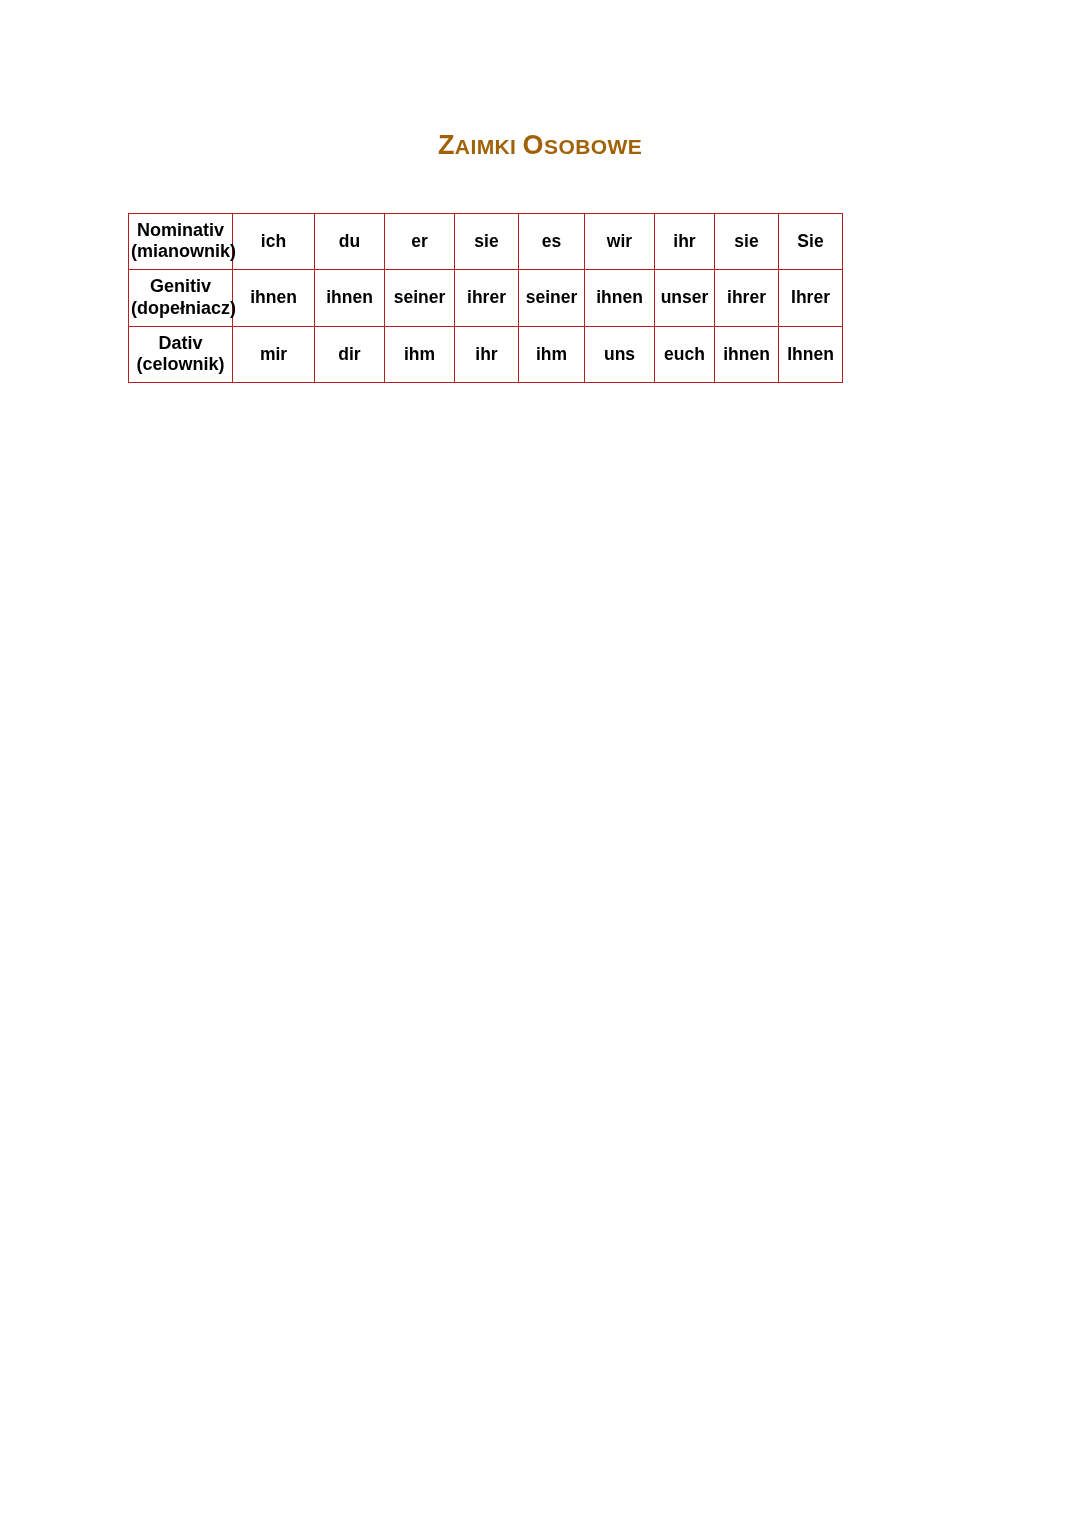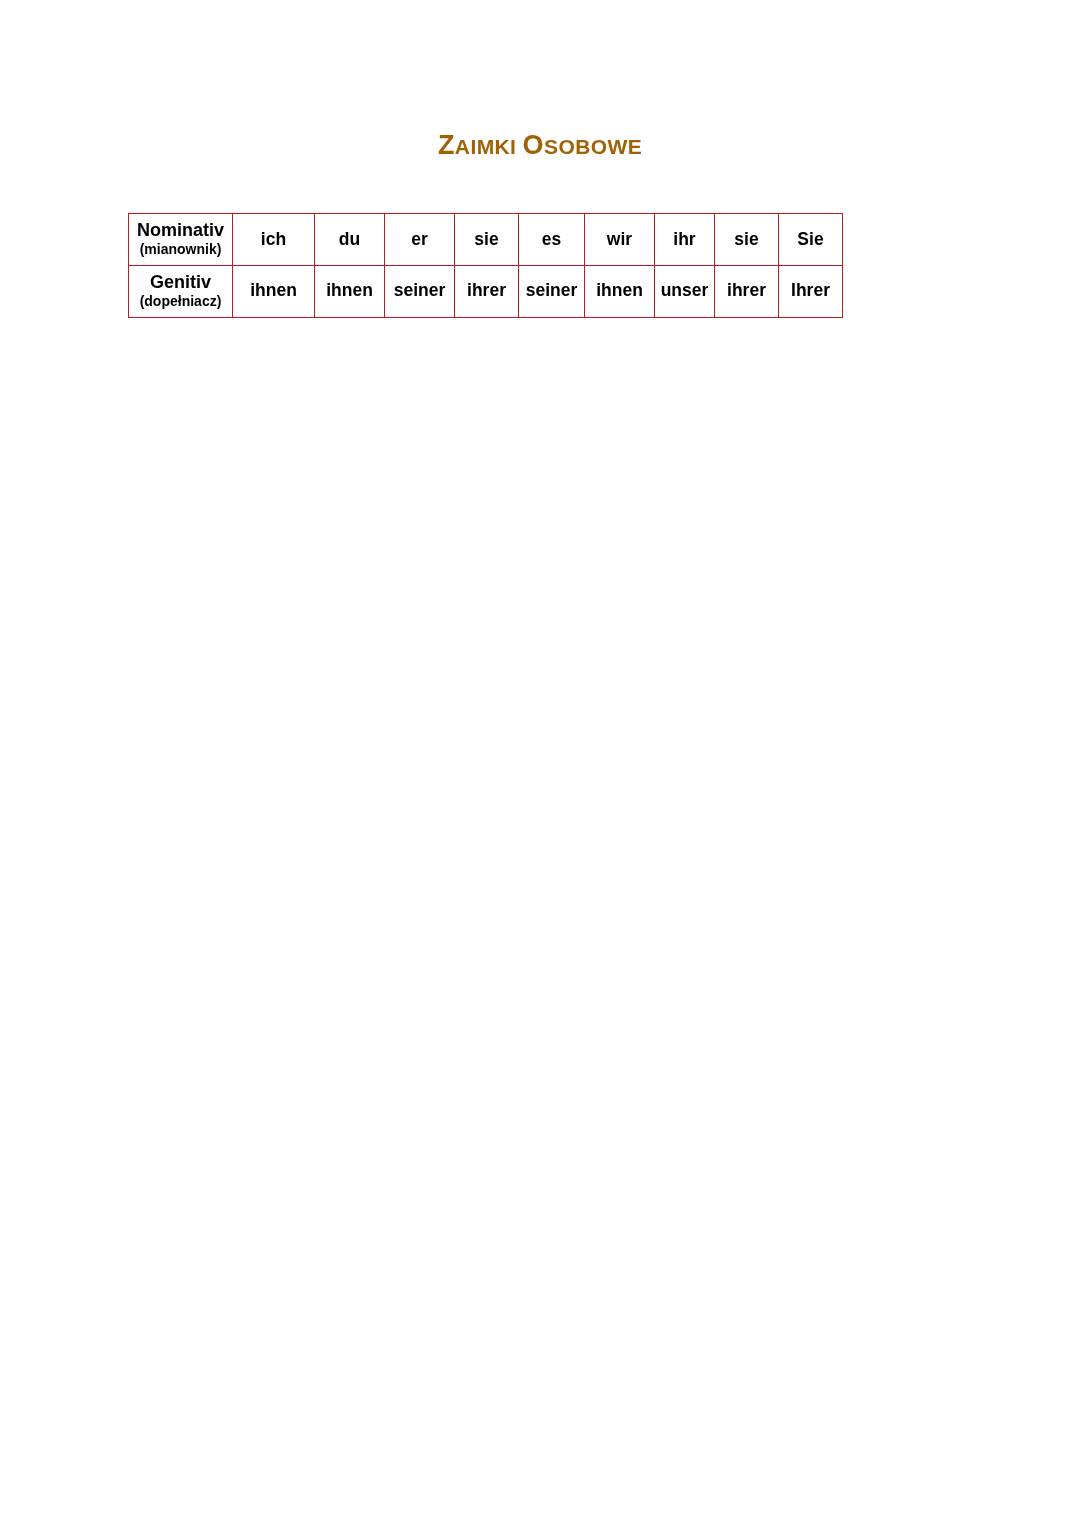--- a/index.html
+++ b/index.html
@@ -63,21 +63,21 @@
     width: 104px;
     padding-top: 5px;
     padding-bottom: 4px;
   }
   .case-main {
     display: block;
     font-size: 18px;
   }
   .case-sub {
     display: block;
-    font-size: 14px;
+    font-size: 18px;
     margin-top: 0px;
   }
   
   col.c1 { width: 104px; }
   col.c2 { width: 82px; }
   col.c3 { width: 70px; }
   col.c4 { width: 70px; }
   col.c5 { width: 64px; }
   col.c6 { width: 66px; }
   col.c7 { width: 70px; }
@@ -132,17 +132,32 @@
           <td>ihnen</td>
           <td>ihnen</td>
           <td>seiner</td>
           <td>ihrer</td>
           <td>seiner</td>
           <td>ihnen</td>
           <td>unser</td>
           <td>ihrer</td>
           <td>Ihrer</td>
         </tr>
+        <tr>
+          <td class="case-cell">
+            <span class="case-main">Dativ</span>
+            <span class="case-sub">(celownik)</span>
+          </td>
+          <td>mir</td>
+          <td>dir</td>
+          <td>ihm</td>
+          <td>ihr</td>
+          <td>ihm</td>
+          <td>uns</td>
+          <td>euch</td>
+          <td>ihnen</td>
+          <td>Ihnen</td>
+        </tr>
       </tbody>
     </table>
   </div>
 
 </div>
 
 </body></html>

